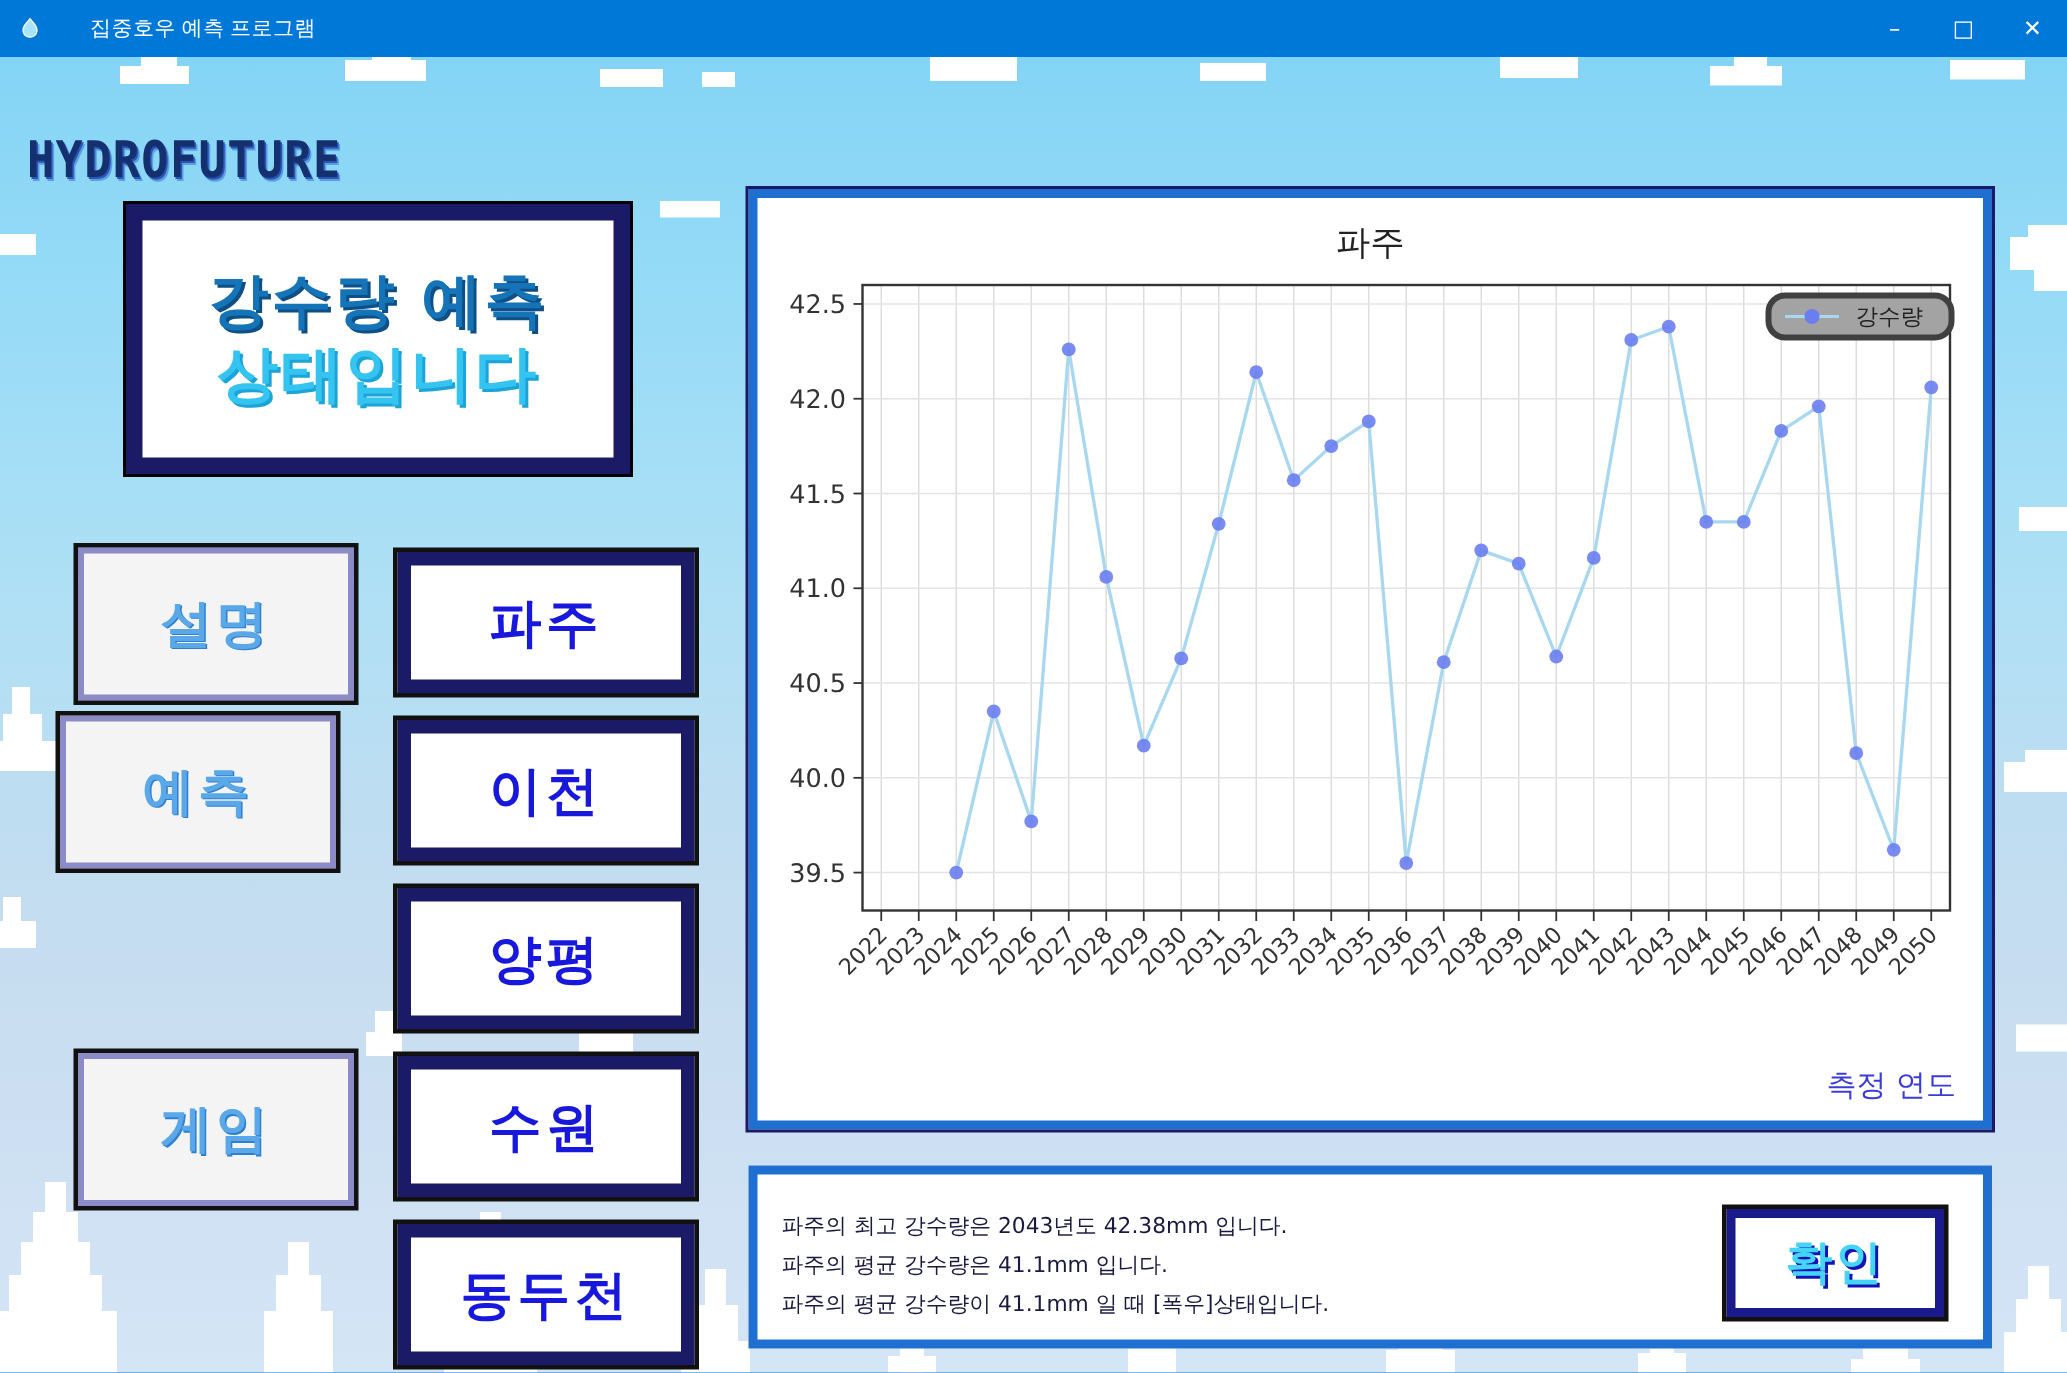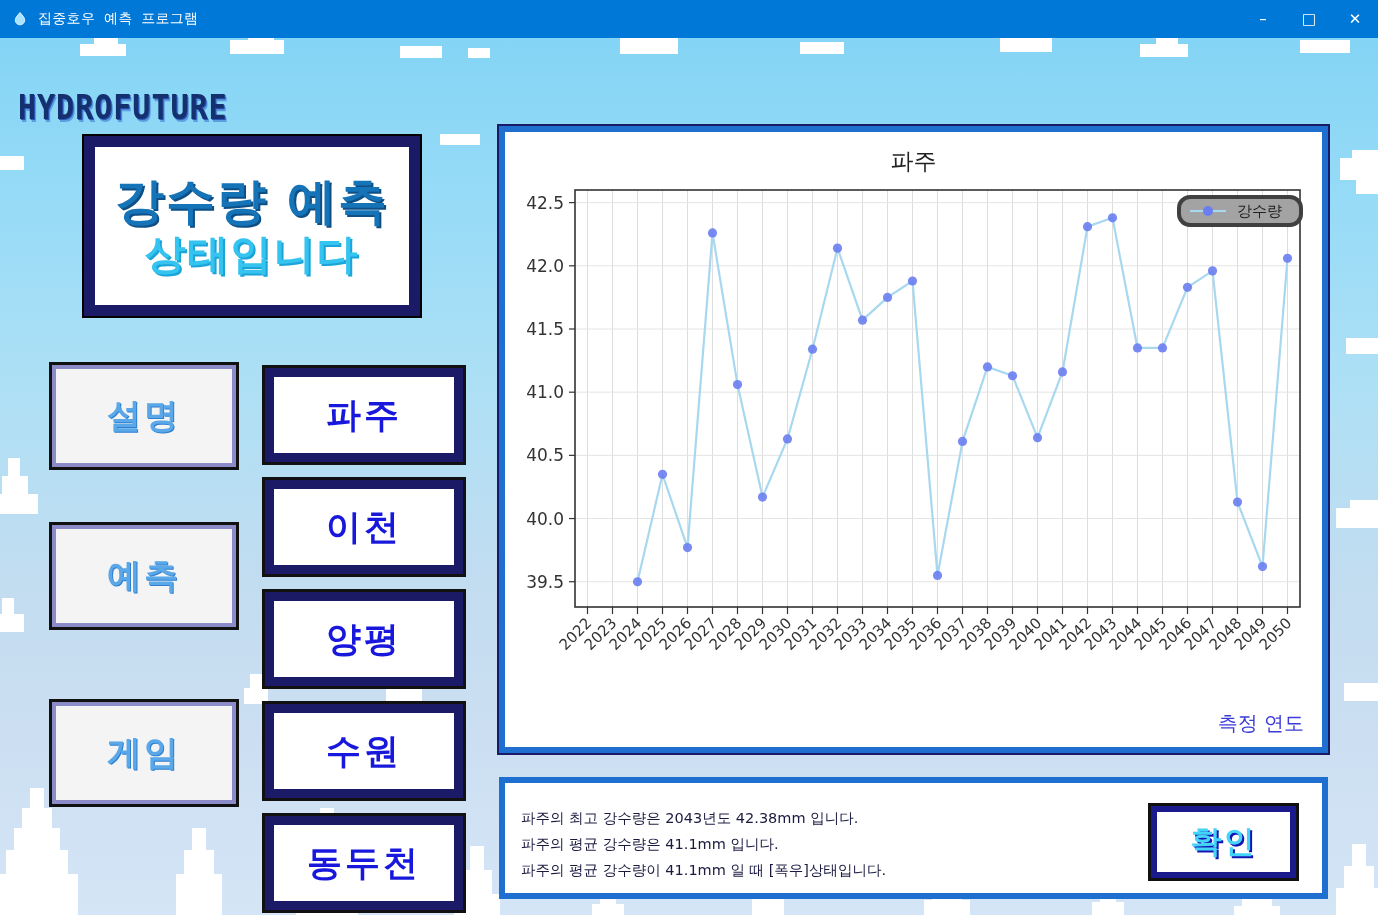--- a/index.html
+++ b/index.html
@@ -13,21 +13,22 @@
   #titlebar{
     position:absolute; left:0; top:0; width:1378px; height:38px;
     background:#0078d7; display:flex; align-items:center;
   }
   #app-icon{
     width:16px;height:16px;margin-left:12px;margin-right:10px;
     display:flex;align-items:center;justify-content:center;
   }
   #app-title{
     color:#ffffff;font-size:14px;letter-spacing:.3px;
-    font-family:Liberation Mono, monospace;
+    font-family:Liberation Serif, serif;
+    margin-left:22px;
   }
   .wbtn{
     width:46px;height:38px;display:flex;align-items:center;justify-content:center;
     color:#fff;font-size:15px;font-family:"DejaVu Sans",sans-serif;
   }
   #win-controls{position:absolute;right:0;top:0;display:flex;}
 
   
   #desktop{
     position:absolute;left:0;top:38px;width:1378px;height:877px;
@@ -49,21 +50,21 @@
 
   
   #title-banner{
     position:absolute;left:84px;top:98px;width:336px;height:180px;
     background:#ffffff;border:11px solid #1a1a66;
     display:flex;flex-direction:column;align-items:center;justify-content:center;
     box-shadow:0 0 0 2px #000;
   }
   #banner-line1{
     font-family:"DejaVu Sans","Liberation Sans",sans-serif;
-    font-weight:bold;font-size:49px;color:#1573b8;letter-spacing:2px;
+    font-weight:bold;font-size:40px;color:#1573b8;letter-spacing:2px;
     text-shadow:2px 2px 0 #0e4f85;line-height:1.1;
   }
   #banner-line2{
     font-family:"DejaVu Sans","Liberation Sans",sans-serif;
     font-weight:bold;font-size:41px;color:#35c3f0;letter-spacing:2px;
     text-shadow:2px 2px 0 #1aa4d8;line-height:1.1;margin-top:4px;
   }
 
   
   .menu-btn{
@@ -71,21 +72,21 @@
     background:#f4f4f4;
     border:4px solid #8b8bc8;
     outline:3px solid #111;
     display:flex;align-items:center;justify-content:center;
     font-family:"DejaVu Sans","Liberation Sans",sans-serif;
     font-weight:bold;font-size:34px;color:#5aa8e8;
     text-shadow:1px 1px 0 #2f7fd0;
     letter-spacing:3px;
   }
   #btn-seolmyeong{left:52px;top:327px;}
-  #btn-yecheuk   {left:52px;top:439px;margin-top:48px;}
+  #btn-yecheuk   {left:40px;top:439px;}
   #btn-quiz      {left:52px;top:551px;}
   #btn-game      {left:52px;top:664px;}
 
   
   .region-btn{
     position:absolute;width:198px;height:94px;
     background:#ffffff;border:9px solid #1a1a66;
     outline:3px solid #111;
     display:flex;align-items:center;justify-content:center;
     font-family:"DejaVu Sans","Liberation Sans",sans-serif;

